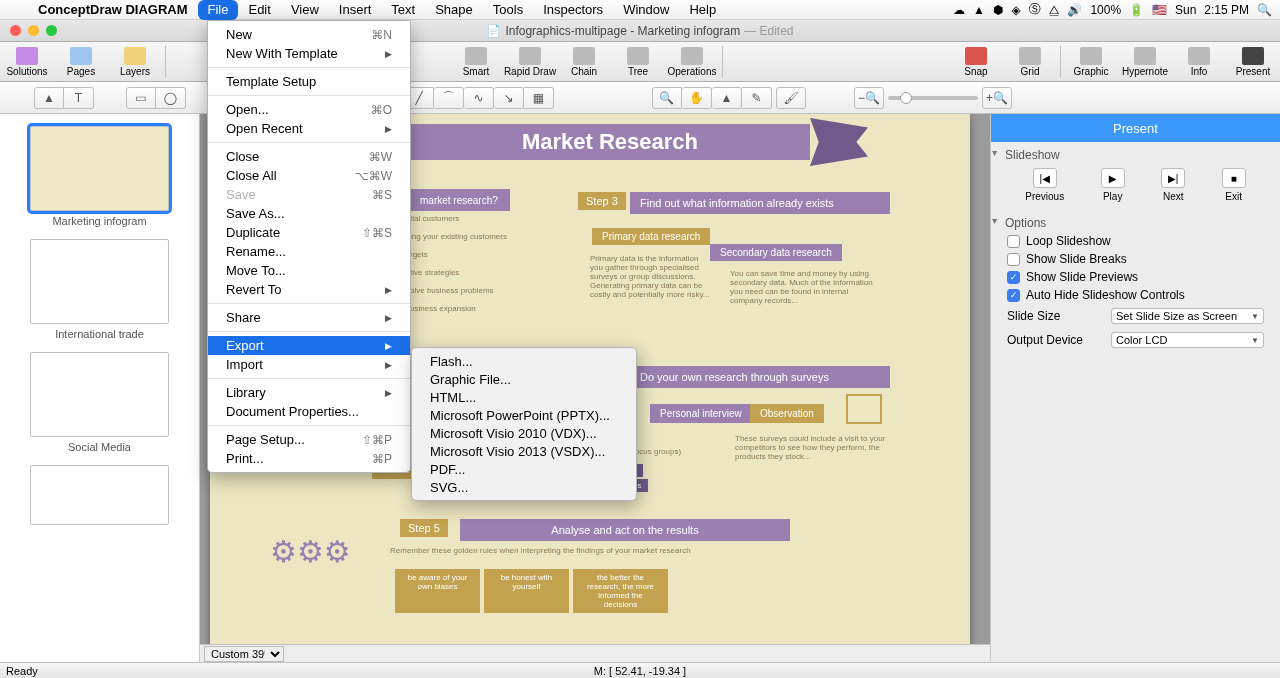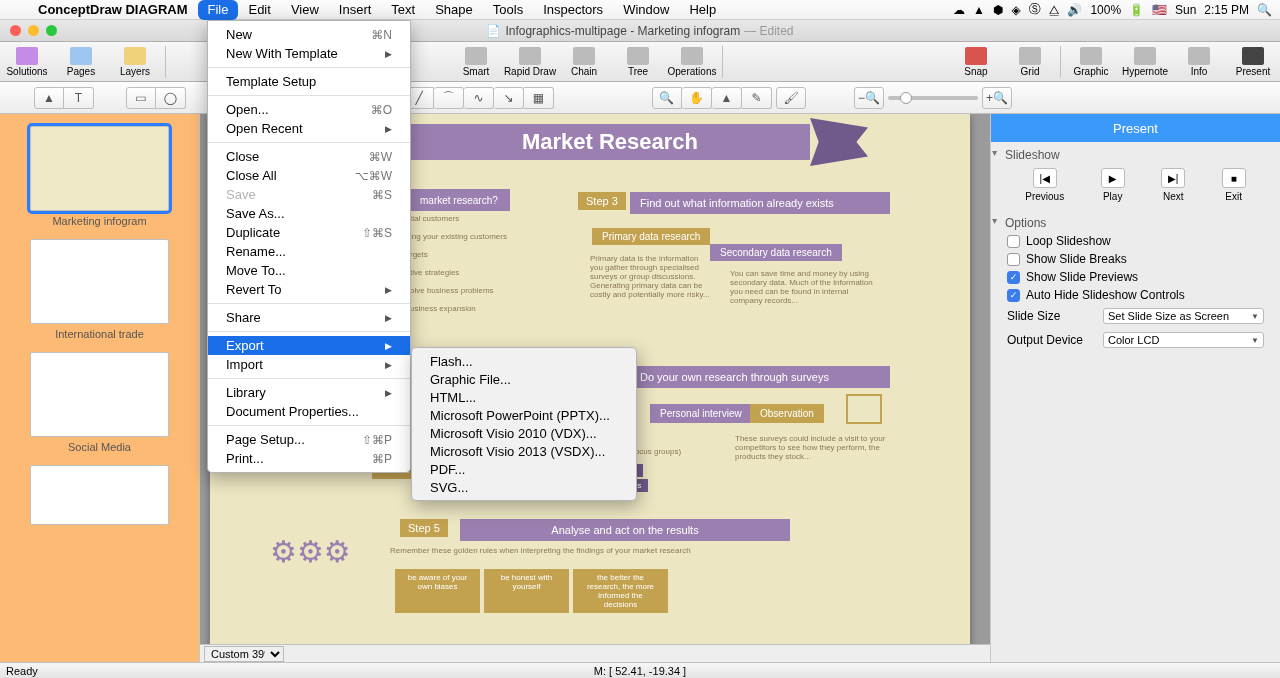--- a/index.html
+++ b/index.html
@@ -25,42 +25,42 @@
 .toolbar1 .sep { width:1px; height:32px; background:#c0c0c0; margin:0 3px; }
 
 .toolbar2 { height:32px; background:linear-gradient(#fdfdfd,#ececec); border-bottom:1px solid #c0c0c0; display:flex; align-items:center; padding:0 6px; gap:4px; }
 .toolbar2 .tbtn { width:30px; height:22px; border:1px solid #bdbdbd; border-radius:3px; background:linear-gradient(#fff,#eee); display:flex; align-items:center; justify-content:center; font-size:12px; color:#555;}
 .toolbar2 .tgroup { display:flex; gap:0; }
 .toolbar2 .tgroup .tbtn:first-child{border-radius:3px 0 0 3px;}
 .toolbar2 .tgroup .tbtn:last-child{border-radius:0 3px 3px 0;}
 .toolbar2 .tgroup .tbtn+ .tbtn{border-left:none;}
 
 .workspace { position:absolute; top:114px; bottom:16px; left:0; right:0; display:flex; }
-.sidebar-left { width:200px; background:#fdba74; border-right:1px solid #c8c8c8; overflow:hidden; }
+.sidebar-left { width:200px; background:#ffffff; border-right:1px solid #c8c8c8; overflow:hidden; }
 .thumb { margin:12px 30px 4px; border:1px solid #c0c0c0; background:#efe9c8; height:85px; border-radius:2px; position:relative;}
 .thumb.sel { outline:3px solid #2b7fff; }
 .thumb-label { text-align:center; font-size:11px; color:#555; margin-bottom:6px; }
 
 .canvas-area { flex:1; background:#9b9b9b; position:relative; overflow:hidden; display:flex; flex-direction:column; }
 .canvas-scroll { flex:1; background:#9b9b9b; overflow:hidden; position:relative; }
 .page { position:absolute; left:10px; top:0; width:760px; height:540px; background:#ece6c2; box-shadow:0 2px 8px rgba(0,0,0,.4);}
 .canvas-footer { height:18px; background:#eee; border-top:1px solid #c0c0c0; display:flex; align-items:center; font-size:11px; padding:0 4px; }
 .zoom-sel { font-size:11px; border:1px solid #bbb; padding:0 2px; width:80px; }
 
 .panel-right { width:290px; background:#ececec; border-left:1px solid #c8c8c8; font-size:12px; }
 .panel-header { height:28px; background:#3b99fc; color:#fff; display:flex; align-items:center; justify-content:center; font-size:13px; }
 .section-title { padding:6px 8px 2px 14px; color:#555; font-size:12px; position:relative; }
 .section-title::before { content:"▸"; position:absolute; left:2px; top:6px; font-size:10px; transform:rotate(90deg); color:#777; }
 .transport { display:flex; justify-content:space-around; padding:4px 16px 8px; }
 .transport .t { display:flex; flex-direction:column; align-items:center; font-size:10px; gap:3px; }
 .transport .t .ti { width:24px; height:20px; border:1px solid #bbb; border-radius:3px; background:#fff; display:flex; align-items:center; justify-content:center;}
 .opt-row { display:flex; align-items:center; padding:2px 16px; gap:6px; }
 .chk { width:13px; height:13px; border:1px solid #999; border-radius:3px; background:#fff; display:inline-flex; align-items:center; justify-content:center; font-size:9px;}
 .chk.on { background:#3b7ded; border-color:#3b7ded; color:#fff; }
-.field-row { display:flex; align-items:center; padding:4px 16px; gap:16px; }
+.field-row { display:flex; align-items:center; padding:4px 16px; gap:24px; }
 .select-like { flex:1; border:1px solid #bbb; border-radius:3px; background:#fff; font-size:11px; padding:1px 4px; display:flex; align-items:center; justify-content:space-between; }
 .sel-arrow { font-size:8px; color:#555;}
 
 .statusbar { position:absolute; bottom:0; left:0; right:0; height:16px; background:linear-gradient(#f6f6f6,#e4e4e4); border-top:1px solid #bfbfbf; font-size:11px; display:flex; align-items:center; padding-left:6px; gap:20px;}
 .statusbar .center { position:absolute; left:50%; transform:translateX(-50%); }
 
 
 .dropdown { position:absolute; background:#fff; border:1px solid #b4b4b4; box-shadow:0 6px 18px rgba(0,0,0,.3); font-size:13px; padding:4px 0; border-radius:0 0 5px 5px;}
 .ditem { display:flex; align-items:center; justify-content:space-between; height:19px; padding:0 18px; white-space:nowrap; }
 .ditem .short { color:#777; font-size:12px; margin-left:30px; }

